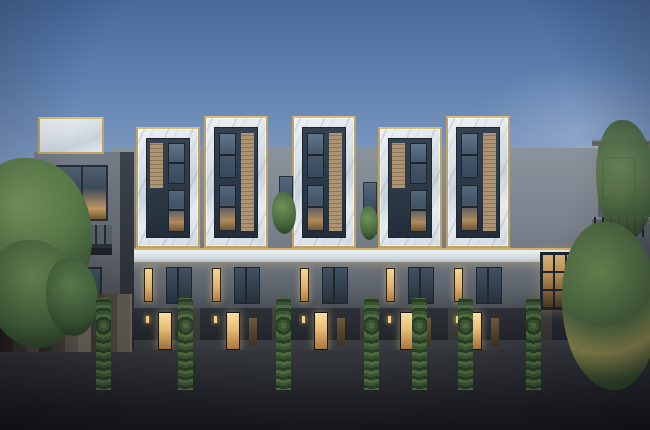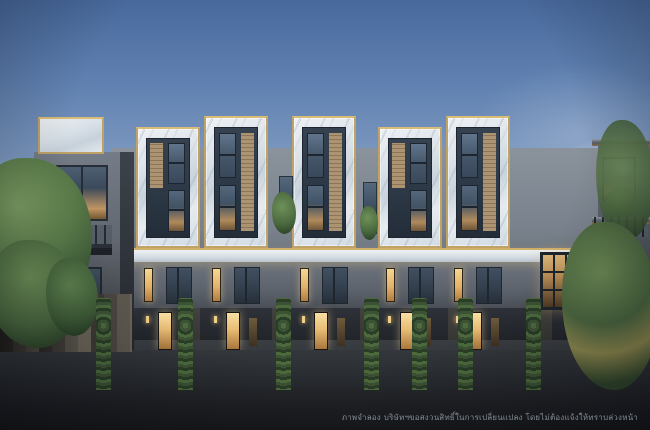--- a/index.html
+++ b/index.html
@@ -328,14 +328,13 @@
     
   
     
   
     
   
     
   </div>
 
   <div class="vignette"></div>
-  <div class="disclaimer">ภาพจำลอง บริษัทฯขอสงวนสิทธิ์ในการเปลี่ยนแปลง โดยไม่ต้องแจ้งให้ทราบล่วงหน้า</div>
 </div>
 
 </body></html>

